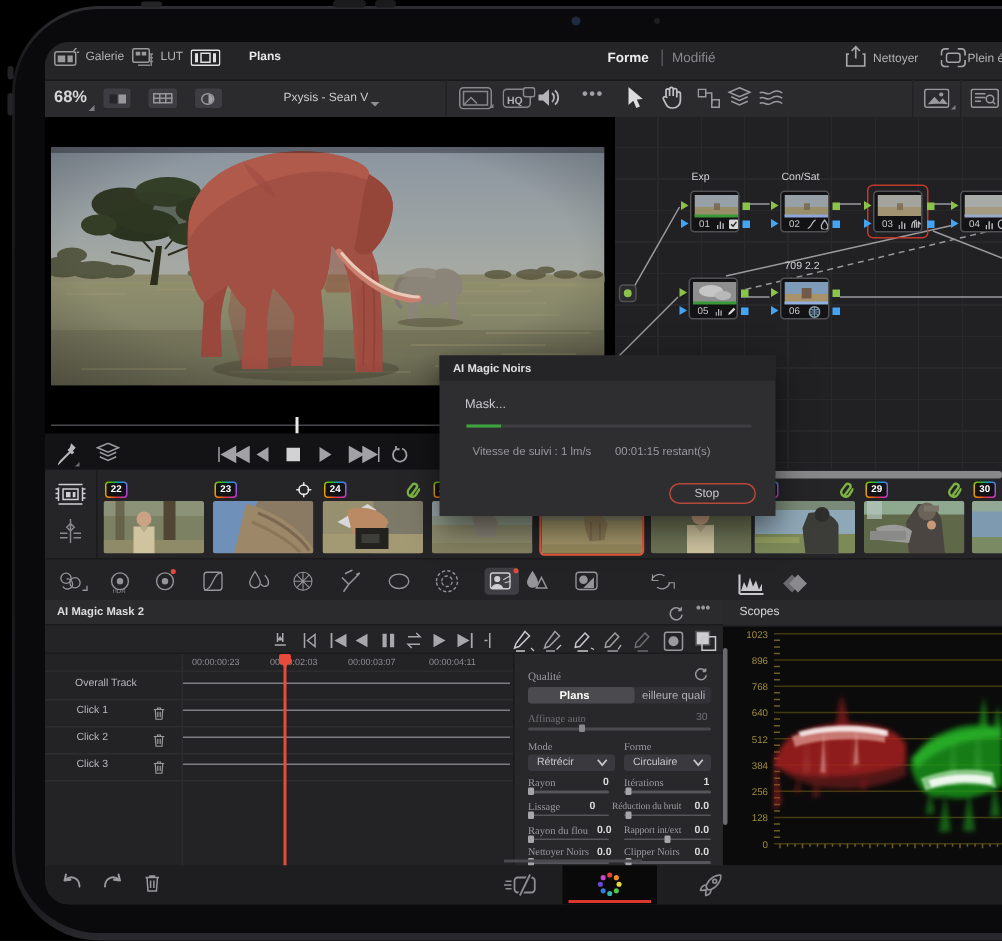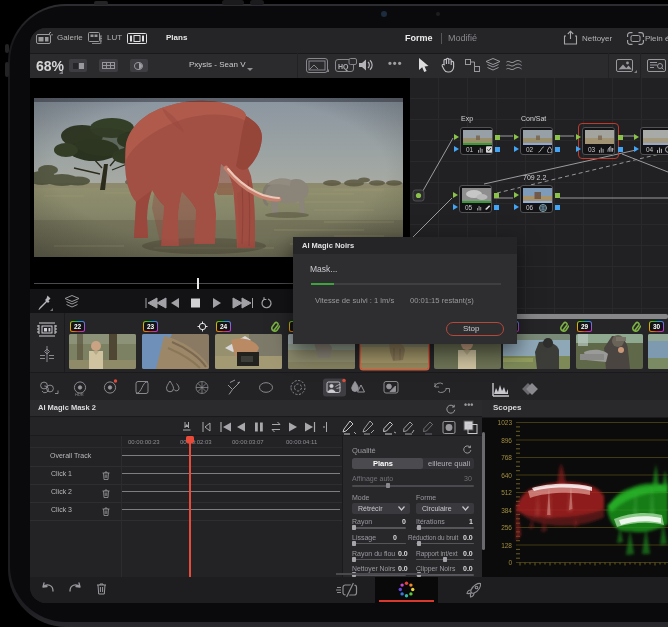--- a/index.html
+++ b/index.html
@@ -56,21 +56,21 @@
   </svg>
   <div class="t" style="left:582px;top:34.5px;font-size:8px;color:#b2b2b2">Nettoyer</div>
   <svg class="a" style="left:627px;top:32px" width="17" height="13" viewBox="0 0 17 13">
     <path d="M5.5 0.6 H3 a2.4 2.4 0 0 0 -2.4 2.4 V5 M11.5 0.6 H14 a2.4 2.4 0 0 1 2.4 2.4 V5 M16.4 8 v2 a2.4 2.4 0 0 1 -2.4 2.4 H11.5 M5.5 12.4 H3 a2.4 2.4 0 0 1 -2.4 -2.4 V8" fill="none" stroke="#a4a4a8" stroke-width="1.15"></path>
     <rect x="4" y="3.5" width="9" height="6" rx="1.5" fill="none" stroke="#a4a4a8" stroke-width="1"></rect>
   </svg>
   <div class="t" style="left:645px;top:34.5px;font-size:8px;color:#b2b2b2">Plein écran</div>
 
   <div class="a" id="bar2" style="left:30px;top:53px;width:638px;height:25px;background:#2b2b2e"></div>
   <div class="a" style="left:30px;top:53px;width:638px;height:1px;background:#19191b"></div>
-  <div class="t" style="left:36px;top:59px;font-size:14px;color:#d6d6d6;font-weight:bold">68%</div>
+  <div class="t" style="left:36px;top:59px;font-size:11px;color:#d6d6d6;font-weight:bold">68%</div>
   <div class="a" style="left:59px;top:70px;width:0;height:0;border-left:4px solid transparent;border-bottom:4px solid #808084"></div>
   <div class="a" style="left:69px;top:59px;width:18px;height:13px;background:#3e3e42;border-radius:2px">
     <div class="a" style="left:3.5px;top:3.5px;width:5px;height:6px;background:#26262a"></div>
     <div class="a" style="left:9.5px;top:3.5px;width:5px;height:6px;background:#99999d"></div>
   </div>
   <div class="a" style="left:99px;top:59px;width:19px;height:13px;background:#3e3e42;border-radius:2px">
     <div class="a" style="left:3px;top:3px;width:13px;height:7px;border:1px solid #96969a"></div>
     <div class="a" style="left:7px;top:3px;width:1px;height:7px;background:#96969a"></div>
     <div class="a" style="left:11px;top:3px;width:1px;height:7px;background:#96969a"></div>
     <div class="a" style="left:3px;top:6px;width:13px;height:1px;background:#96969a"></div>
@@ -656,21 +656,21 @@
   <div class="a" style="left:122px;top:473px;width:218px;height:1.3px;background:#7e7e82"></div>
   <div class="a" style="left:122px;top:491px;width:218px;height:1.3px;background:#7e7e82"></div>
   <div class="a" style="left:122px;top:509px;width:218px;height:1.3px;background:#7e7e82"></div>
 
   <div class="a" style="left:189px;top:436px;width:1.5px;height:141px;background:#e84b3a;z-index:5"></div>
   <div class="a" style="left:186px;top:436px;width:8px;height:7px;background:#e84b3a;border-radius:1.5px;z-index:5"></div>
   <div class="a" style="left:186.6px;top:441px;width:0;height:0;border-left:3.4px solid transparent;border-right:3.4px solid transparent;border-top:5px solid #e84b3a;z-index:5"></div>
 
   <div class="a" style="left:342px;top:436px;width:140px;height:141px;background:#28282b;border-left:1px solid #1a1a1c"></div>
   <style>
-    .ql{position:absolute;font-family:Liberation Sans, sans-serif;font-size:7px;color:#9b9ba0;white-space:nowrap}
+    .ql{position:absolute;font-family:Liberation Serif, serif;font-size:7px;color:#9b9ba0;white-space:nowrap}
     .qv{position:absolute;font-family:"Liberation Sans",sans-serif;font-size:7px;font-weight:bold;color:#dcdcde;white-space:nowrap}
     .sl{position:absolute;height:1.6px;background:#55555a;border-radius:1px}
     .hd{position:absolute;width:3.6px;height:5px;background:#a6a6aa;border-radius:0.8px;top:-1.7px}
     .dd{position:absolute;height:11px;background:#3a3a3e;border-radius:2px;color:#c8c8cc;font-family:"Liberation Sans",sans-serif;font-size:7px;display:flex;align-items:center}
   </style>
   <div class="ql" style="left:352px;top:446px;font-size:7.5px">Qualité</div>
   <svg class="a" style="left:463px;top:445px" width="9" height="9" viewBox="0 0 9 9">
         <path d="M7.4 2.6 a3.6 3.6 0 1 0 0.5 2.5 M7.4 2.6 V0.6 M7.4 2.6 H5.4" fill="none" stroke="#9a9a9e"></path>
       </svg>
   <div class="a" style="left:352px;top:458px;width:122px;height:11px;background:#333337;border-radius:2.5px"></div>
@@ -732,21 +732,21 @@
       <div class="qv" style="left:463px;top:565px">0.0</div>
   <div class="sl" style="left:352px;top:574px;width:54px">
         <div class="hd" style="left:0px"></div>
       </div>
   <div class="sl" style="left:416px;top:574px;width:58px">
         <div class="hd" style="left:1px"></div>
       </div>
 
   <div class="a" id="scopes" style="left:482px;top:400px;width:186px;height:177px;background:#0b0b0b"></div>
   <div class="a" style="left:482px;top:400px;width:186px;height:18px;background:#29292c;border-bottom:1px solid #1a1a1c"></div>
-  <div class="t" style="left:493px;top:404px;font-size:8px;font-weight:bold;color:#d8d8da">Scopes</div>
+  <div class="t" style="left:493px;top:404px;font-size:8px;font-weight:normal;color:#d8d8da">Scopes</div>
   <div class="a" style="left:482px;top:432px;width:3px;height:118px;background:#6a6a6e;border-radius:2px"></div>
   <svg class="a" style="left:486px;top:418px" width="182" height="159" viewBox="0 0 182 159">
     <defs>
           <filter id="bl">
             <feGaussianBlur stdDeviation="0.7"></feGaussianBlur>
           </filter>
     <filter id="bl2">
             <feGaussianBlur stdDeviation="1.6"></feGaussianBlur>
           </filter>
         </defs>

